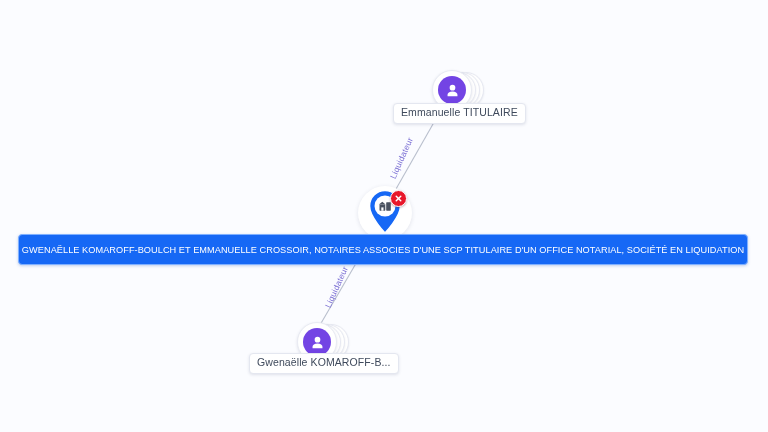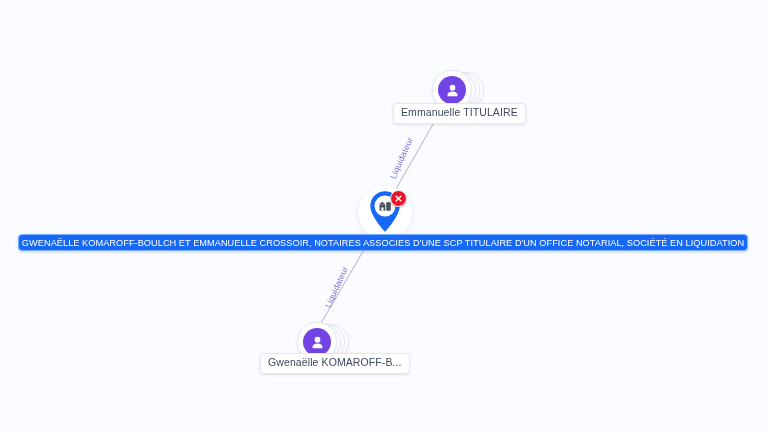--- a/index.html
+++ b/index.html
@@ -104,21 +104,21 @@
     white-space: nowrap;
     letter-spacing: .1px;
     line-height: 1.1;
   }
 
   
   #node-emmanuelle { left: 428px; top: 68px; }
   #pill-emmanuelle { left: 393px; top: 103px; }
 
   #node-gwenaelle { left: 293px; top: 320px; }
-  #pill-gwenaelle { left: 260px; top: 353px; }
+  #pill-gwenaelle { left: 249px; top: 353px; }
 
   
   #node-company {
     position: absolute;
     left: 358px;
     top: 186px;
     width: 54px;
     height: 54px;
   }
   .pin-halo {
@@ -148,21 +148,21 @@
   }
   .pin-badge svg { display: block; }
 
   
   #company-label-bar {
     position: absolute;
     left: 18px;
     top: 234px;
     width: 730px;
     box-sizing: border-box;
-    height: 17px;
+    height: 31px;
     background: #1668f5;
     border: 1px solid #7fb0ff;
     border-radius: 4px;
     color: #ffffff;
     font-size: 9.2px;
     letter-spacing: .05px;
     display: flex;
     align-items: center;
     justify-content: center;
     white-space: nowrap;

